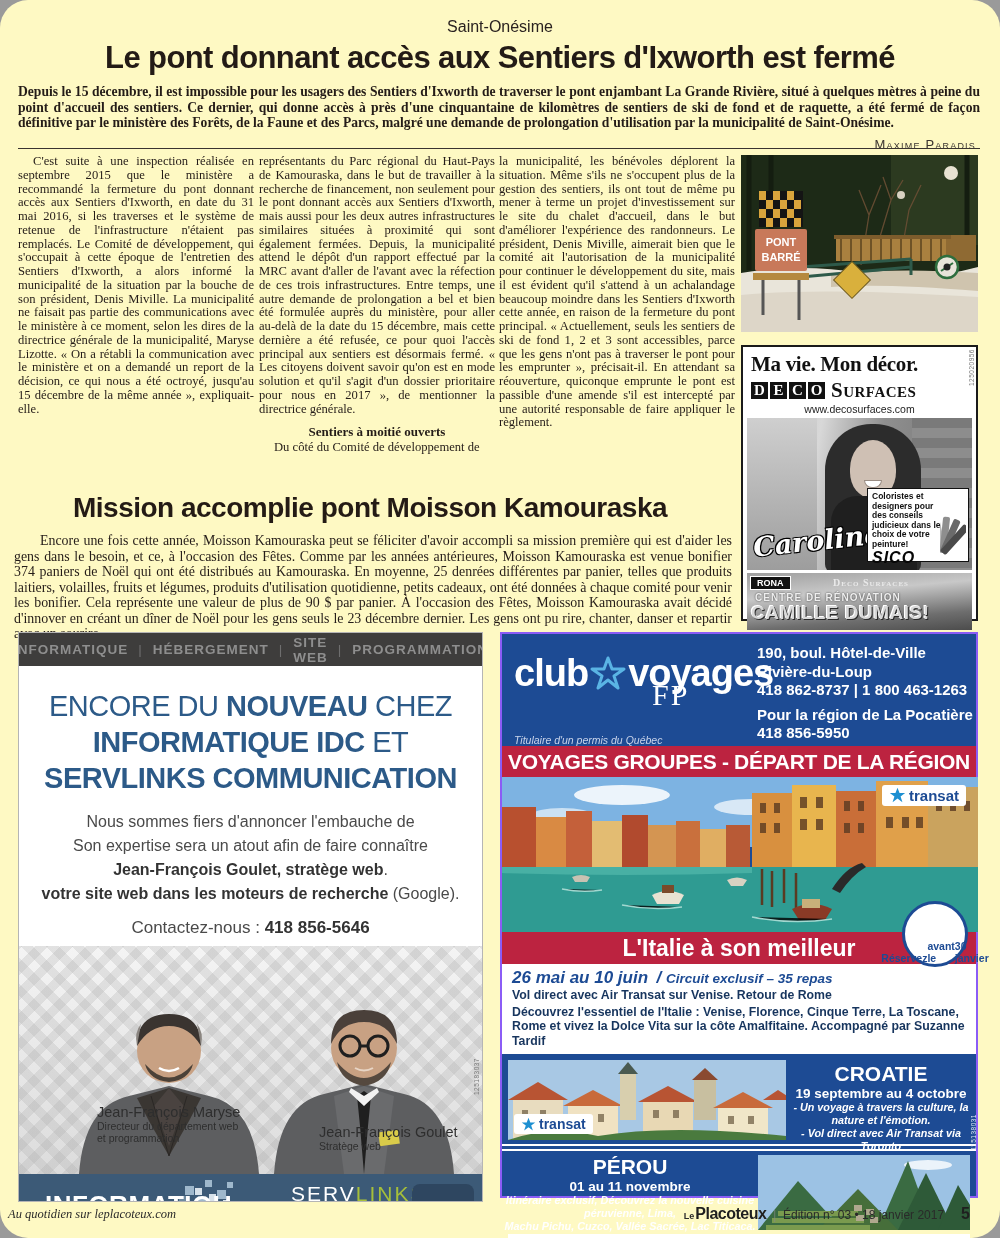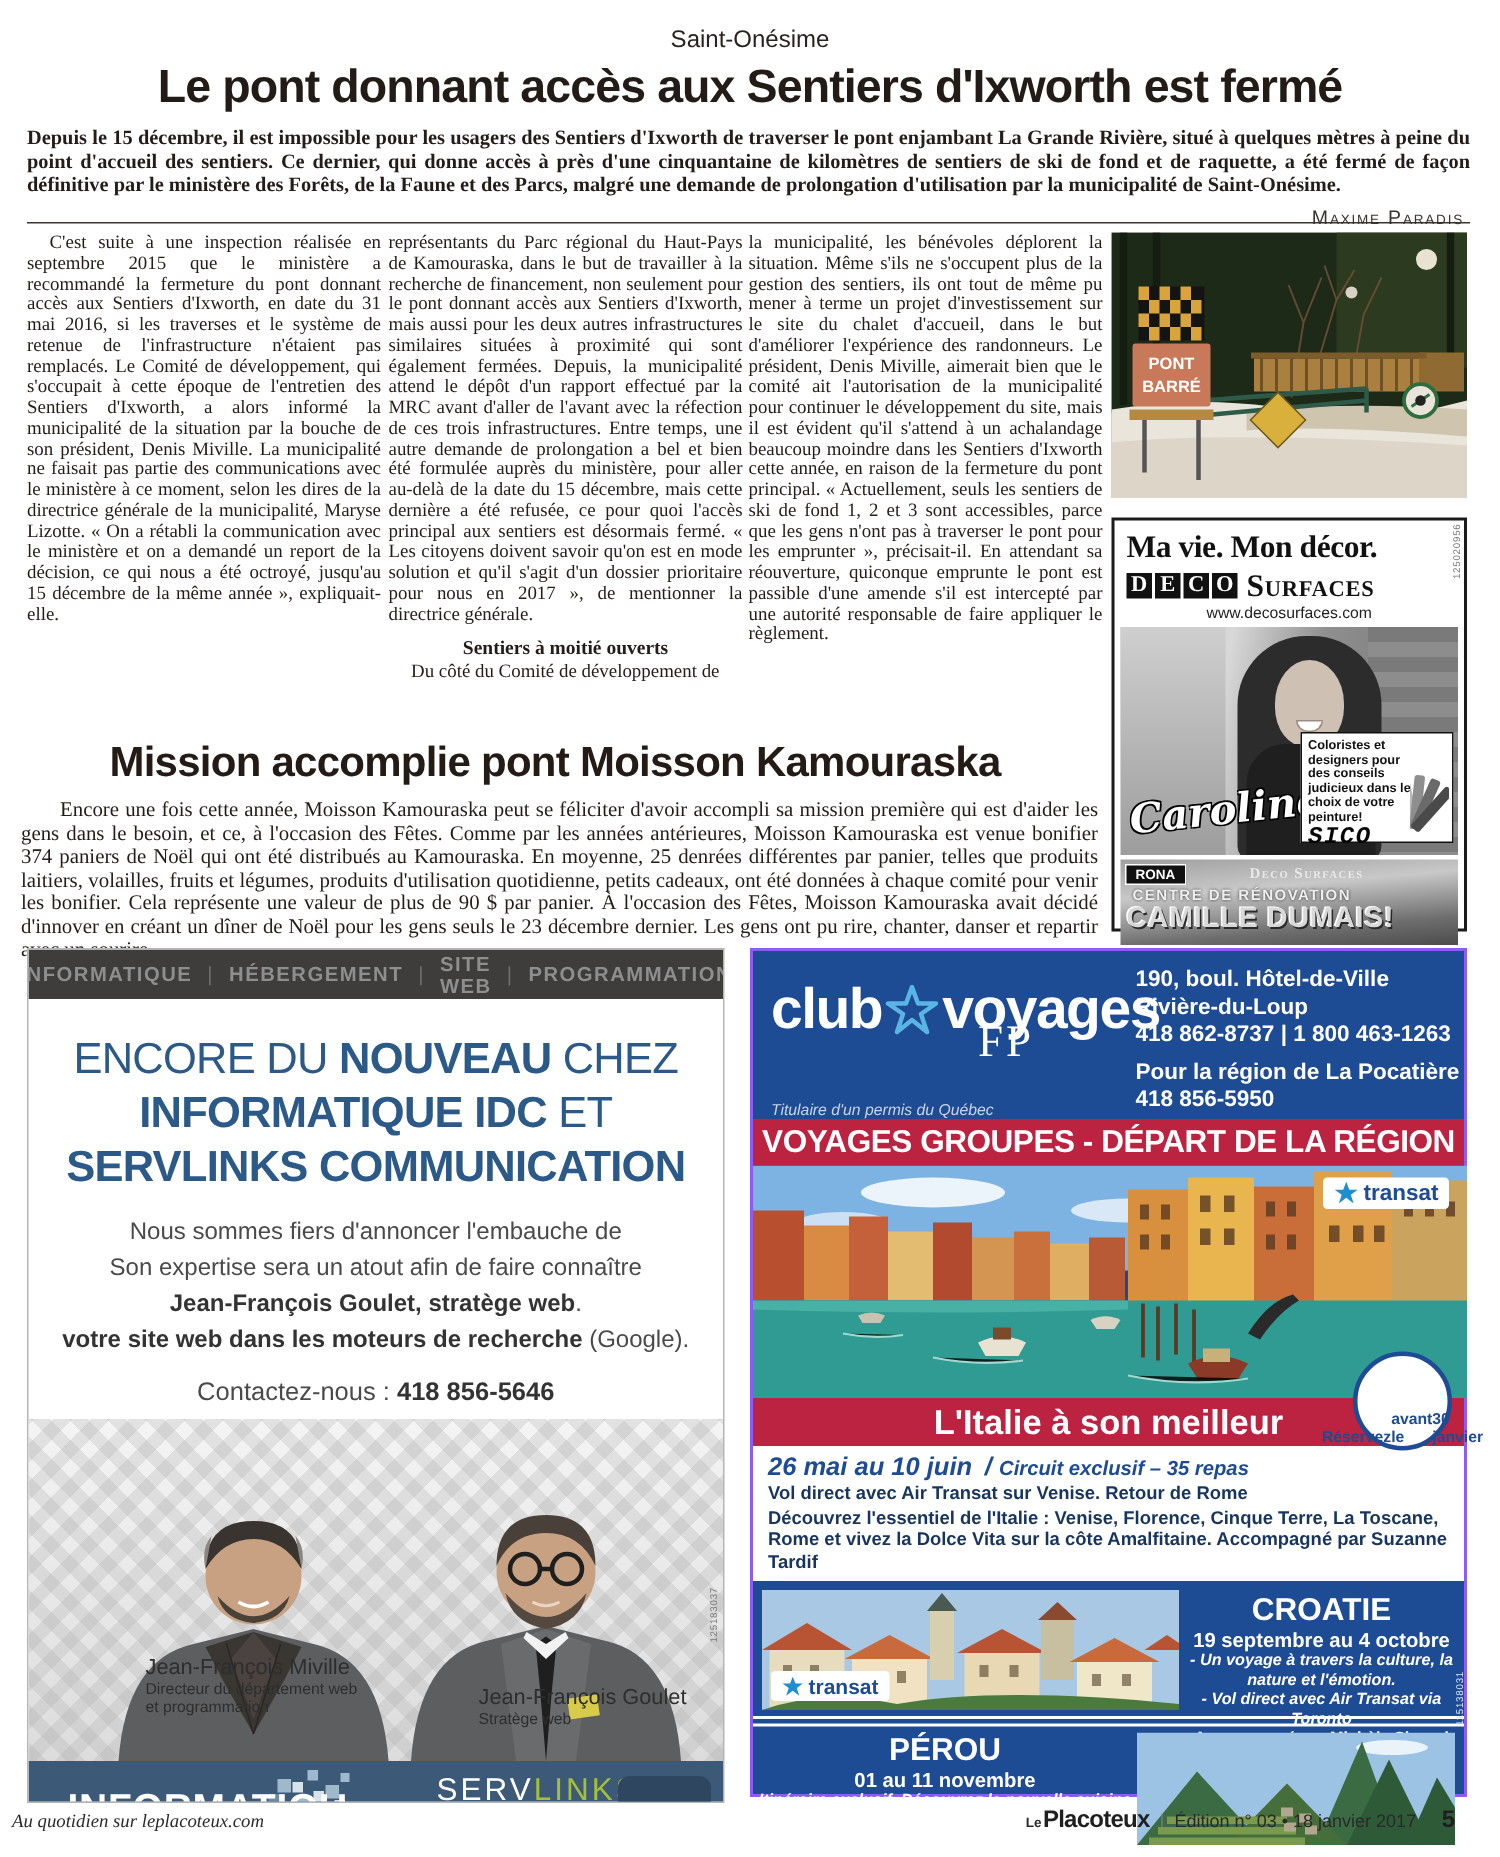--- a/index.html
+++ b/index.html
@@ -1,18 +1,18 @@
 <!DOCTYPE html>
 <html><head>
 <meta charset="utf-8">
 <style>
   * { margin:0; padding:0; box-sizing:border-box; }
   html,body { background:#9a9a9a; }
-  .page { position:relative; width:1000px; height:1238px; background:#ffffff; margin:0 auto;
-          font-family:"Liberation Serif", serif; color:#241c18; overflow:hidden; }
+  .page { position:relative; width:1000px; height:1238px; background:#fef9c3; margin:0 auto;
+          font-family:"Liberation Serif", serif; color:#241c18; overflow:hidden;border-radius:28px; }
   .abs { position:absolute; }
 
   
   .kicker { top:18px; left:0; width:1000px; text-align:center; font-family:"Liberation Sans",sans-serif;
             font-size:16px; color:#2a2念2; color:#2a2220; }
   .headline { top:40px; left:0; width:1000px; text-align:center; font-family:"Liberation Sans",sans-serif;
               font-weight:bold; font-size:31px; letter-spacing:-0.6px; color:#231b16; }
   .lede { top:84px; left:18px; width:962px; font-weight:bold; font-size:13.6px; line-height:15.6px;
           text-align:justify; color:#241c18; }
   .toprule { top:148px; left:18px; width:962px; border-top:1.6px solid #3a3430; }
@@ -43,21 +43,21 @@
   .deco-photo .panelB{position:absolute;right:0;top:0;width:60px;height:100%;background:repeating-linear-gradient(#7a7a7a 0 10px,#8d8d8d 10px 20px);}
   .deco-hair{position:absolute;left:78px;top:6px;width:96px;height:150px;border-radius:46px 46px 10px 10px;background:#2c2c2c;}
   .deco-face{position:absolute;left:103px;top:22px;width:46px;height:58px;border-radius:50% 50% 45% 45%;background:#cfc0b4;}
   .deco-smile{position:absolute;left:117px;top:62px;width:18px;height:8px;border-radius:0 0 14px 14px;background:#fff;border:1px solid #9a8d84;}
   .deco-body{position:absolute;left:84px;top:78px;width:86px;height:76px;border-radius:26px 26px 0 0;background:#1f1f1f;}
   .sig { position:absolute; left:6px; bottom:14px; font-style:italic; font-weight:bold; font-size:27px;
          font-family:"DejaVu Serif",serif; color:#fff; transform:rotate(-6deg);
          text-shadow:1px 1px 0 #000,-1px 1px 0 #000,1px -1px 0 #000,-1px -1px 0 #000; }
   .sico { position:absolute; right:3px; bottom:8px; width:102px; height:74px; background:#fff; border:1.5px solid #111; padding:3px 4px; }
   .sico-txt { font-family:"Liberation Sans",sans-serif; font-weight:bold; font-size:8.5px; line-height:9.5px; width:72px; color:#111; }
-  .sico-brand { font-family:Liberation Mono, monospace; font-style:italic; font-weight:bold; font-size:16px; letter-spacing:1px; color:#060606; }
+  .sico-brand { font-family:Liberation Sans, sans-serif; font-style:italic; font-weight:bold; font-size:16px; letter-spacing:1px; color:#060606; }
   .sico-fan { position:absolute; right:2px; top:26px; width:26px; height:40px; }
   .deco-banner { position:relative; margin:3px 4px 0 4px; height:57px; overflow:hidden;
      background:linear-gradient(175deg,#9f9f9f 0%,#c8c8c8 35%,#6e6e6e 75%,#4c4c4c 100%); }
   .rona { position:absolute; left:3px; top:3px; background:#111; color:#fff; border:1px solid #fff;
           font-family:"Liberation Sans",sans-serif; font-weight:bold; font-size:9px; padding:1px 6px; }
   .mini-deco { position:absolute; left:86px; top:4px; color:#e9e9e9; font-variant:small-caps; font-weight:bold; font-size:10px; letter-spacing:1px; }
   .centre-reno { position:absolute; left:8px; top:19px; font-family:"Liberation Sans",sans-serif; font-weight:bold;
                  font-size:10px; letter-spacing:1px; color:#efefef; text-shadow:0 0 2px #333; }
   .camille { position:absolute; left:4px; top:29px; font-family:"Liberation Sans",sans-serif; font-weight:bold;
              font-size:19px; letter-spacing:0.5px; color:#d8d8d8;
@@ -338,21 +338,21 @@
         <rect x="360" y="185" width="20" height="14" fill="#d9cb4a" transform="rotate(-8 370 192)"></rect>
         <circle cx="345" cy="102" r="33" fill="#c8a183"></circle>
         <path d="M312 98 Q312 64 345 64 Q378 64 378 98 Q368 76 345 76 Q322 76 312 98 Z" fill="#4a403a"></path>
         <circle cx="331" cy="100" r="10" fill="none" stroke="#1f1f1f" stroke-width="3"></circle>
         <circle cx="359" cy="100" r="10" fill="none" stroke="#1f1f1f" stroke-width="3"></circle>
         <path d="M341 100 L349 100" stroke="#1f1f1f" stroke-width="3"></path>
         <path d="M318 116 Q345 148 372 116 Q368 136 345 140 Q322 136 318 116 Z" fill="#55493f"></path>
         <path d="M336 122 Q345 127 354 122" stroke="#e8d5c5" stroke-width="2" fill="none"></path>
       </svg>
       <div class="cap" style="left:78px; top:158px;">
-        <div class="nm">Jean-François Miville</div>
+        <div class="nm">Jean-François Maryse</div>
         <div class="tt">Directeur du département web</div>
         <div class="tt">et programmation</div>
       </div>
       <div class="cap" style="left:300px; top:178px;">
         <div class="nm">Jean-François Goulet</div>
         <div class="tt">Stratège web</div>
       </div>
     </div>
     <div class="idc-band">
       <div class="idc-logo1">

